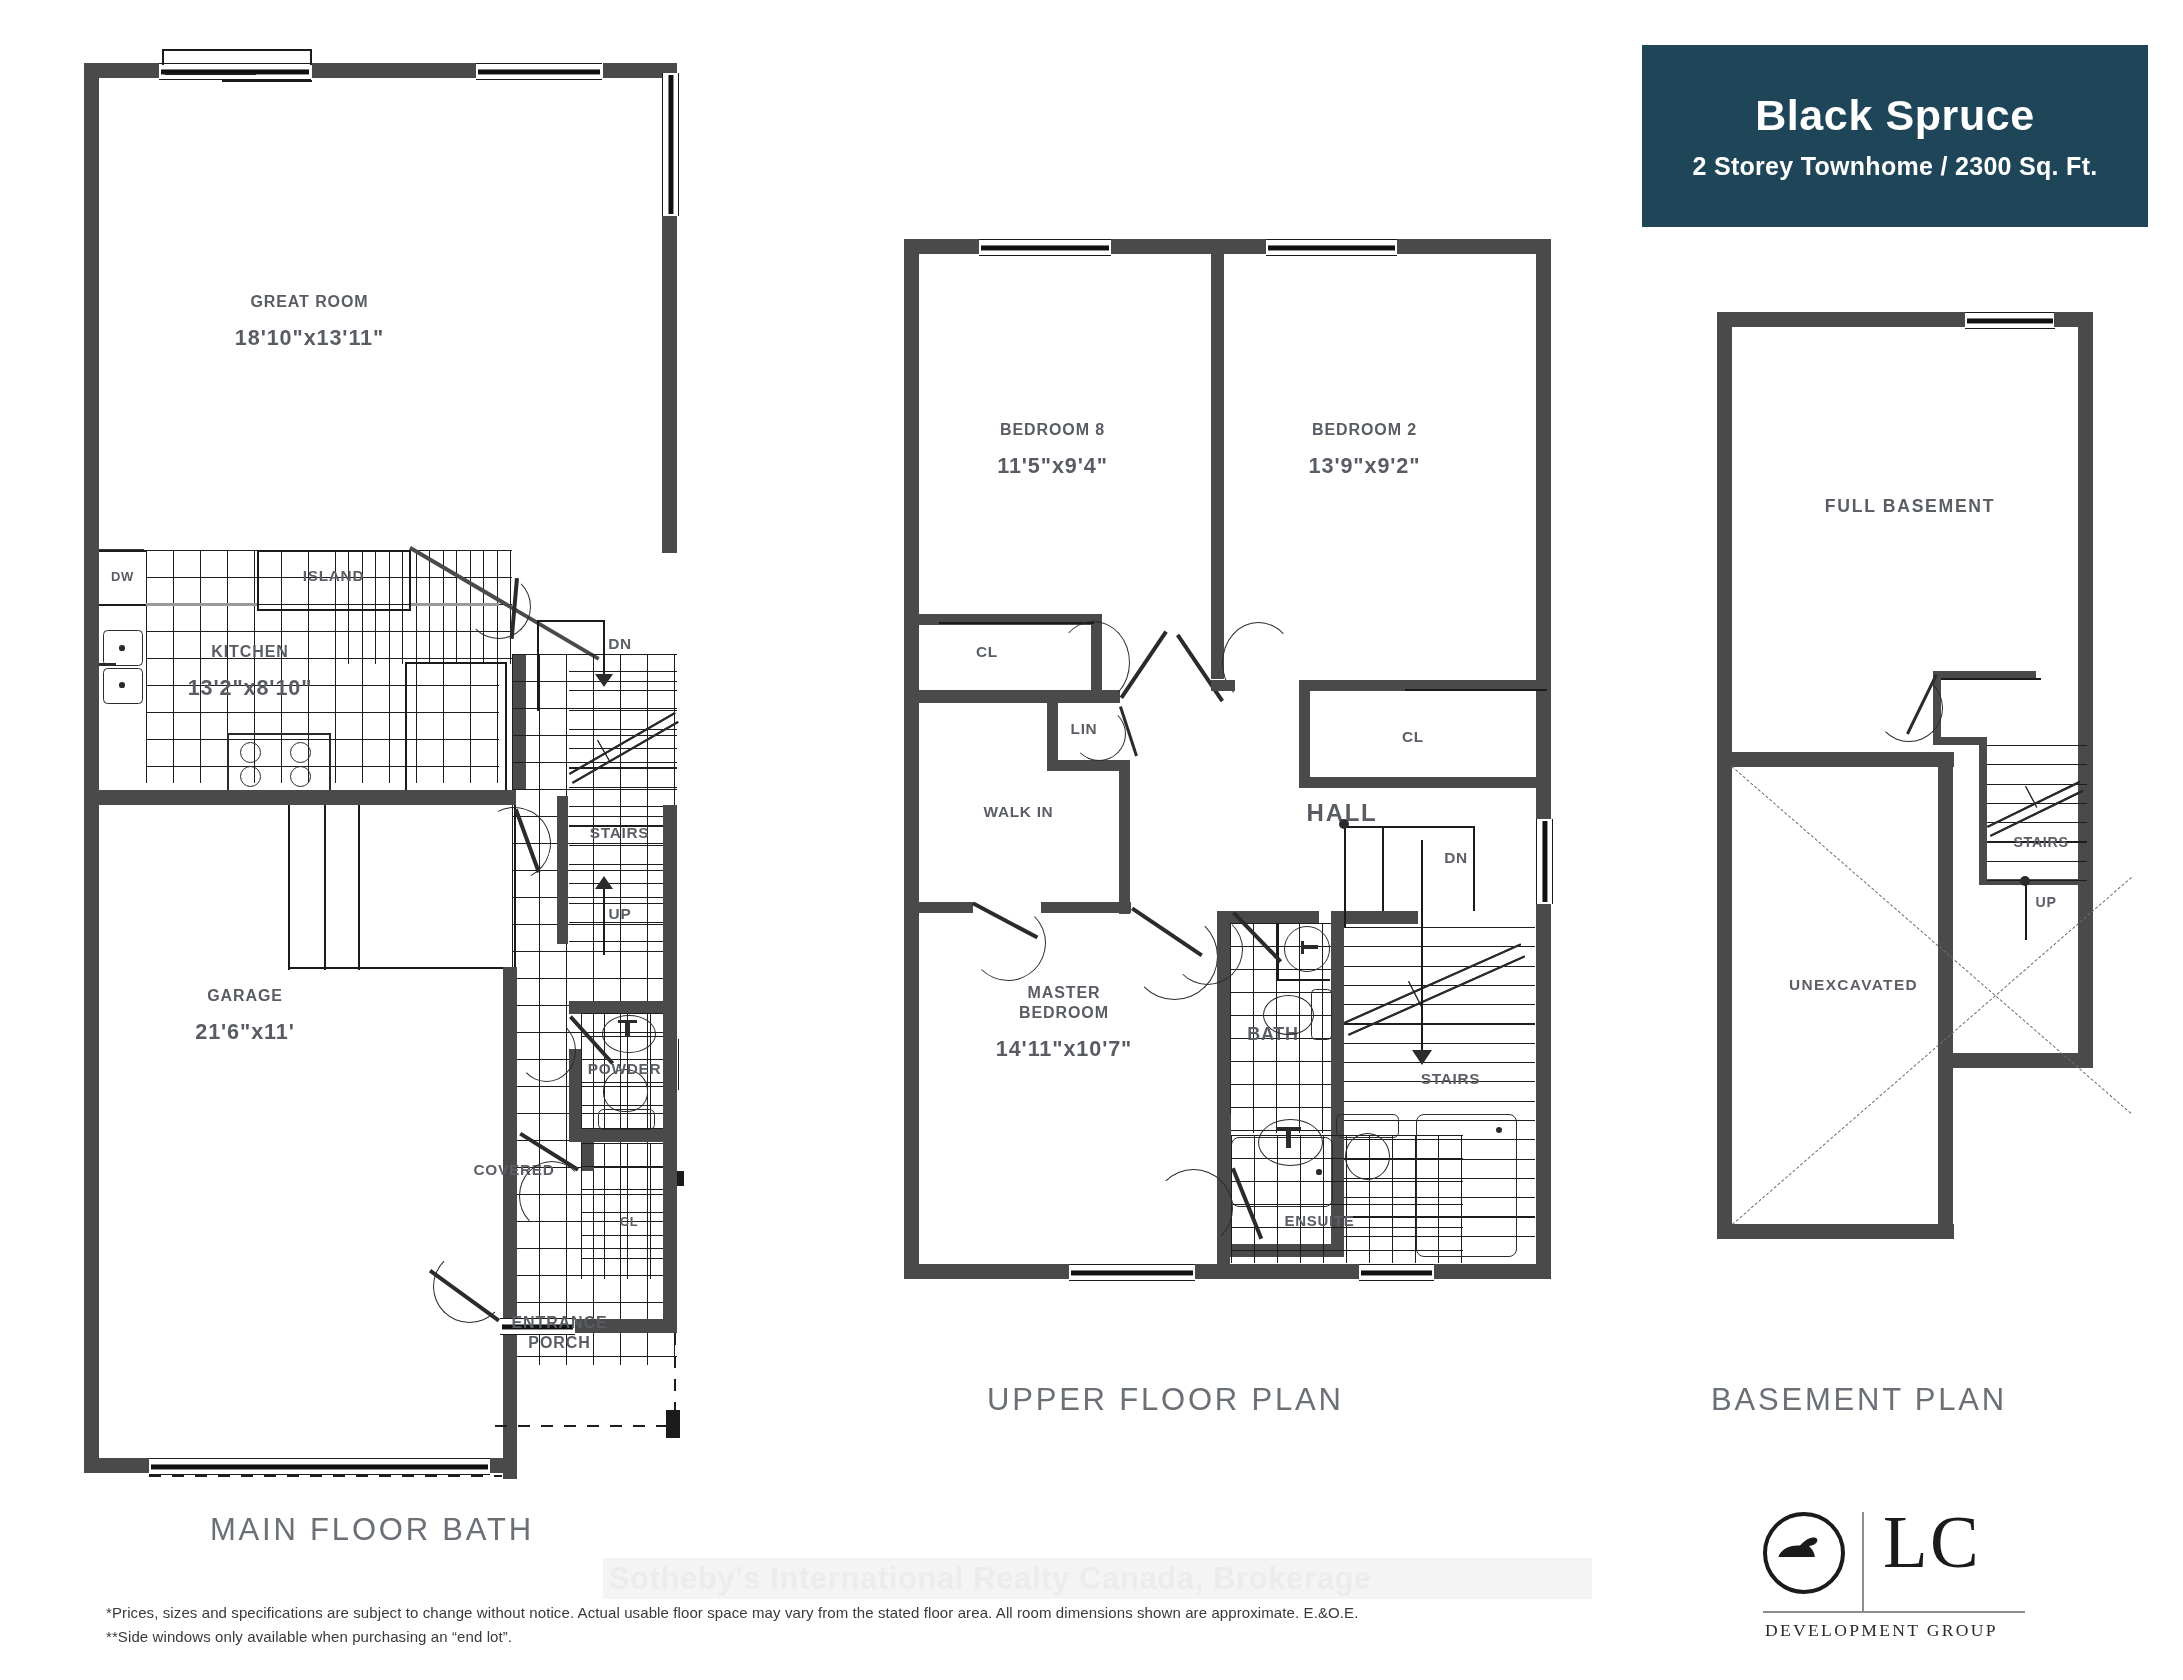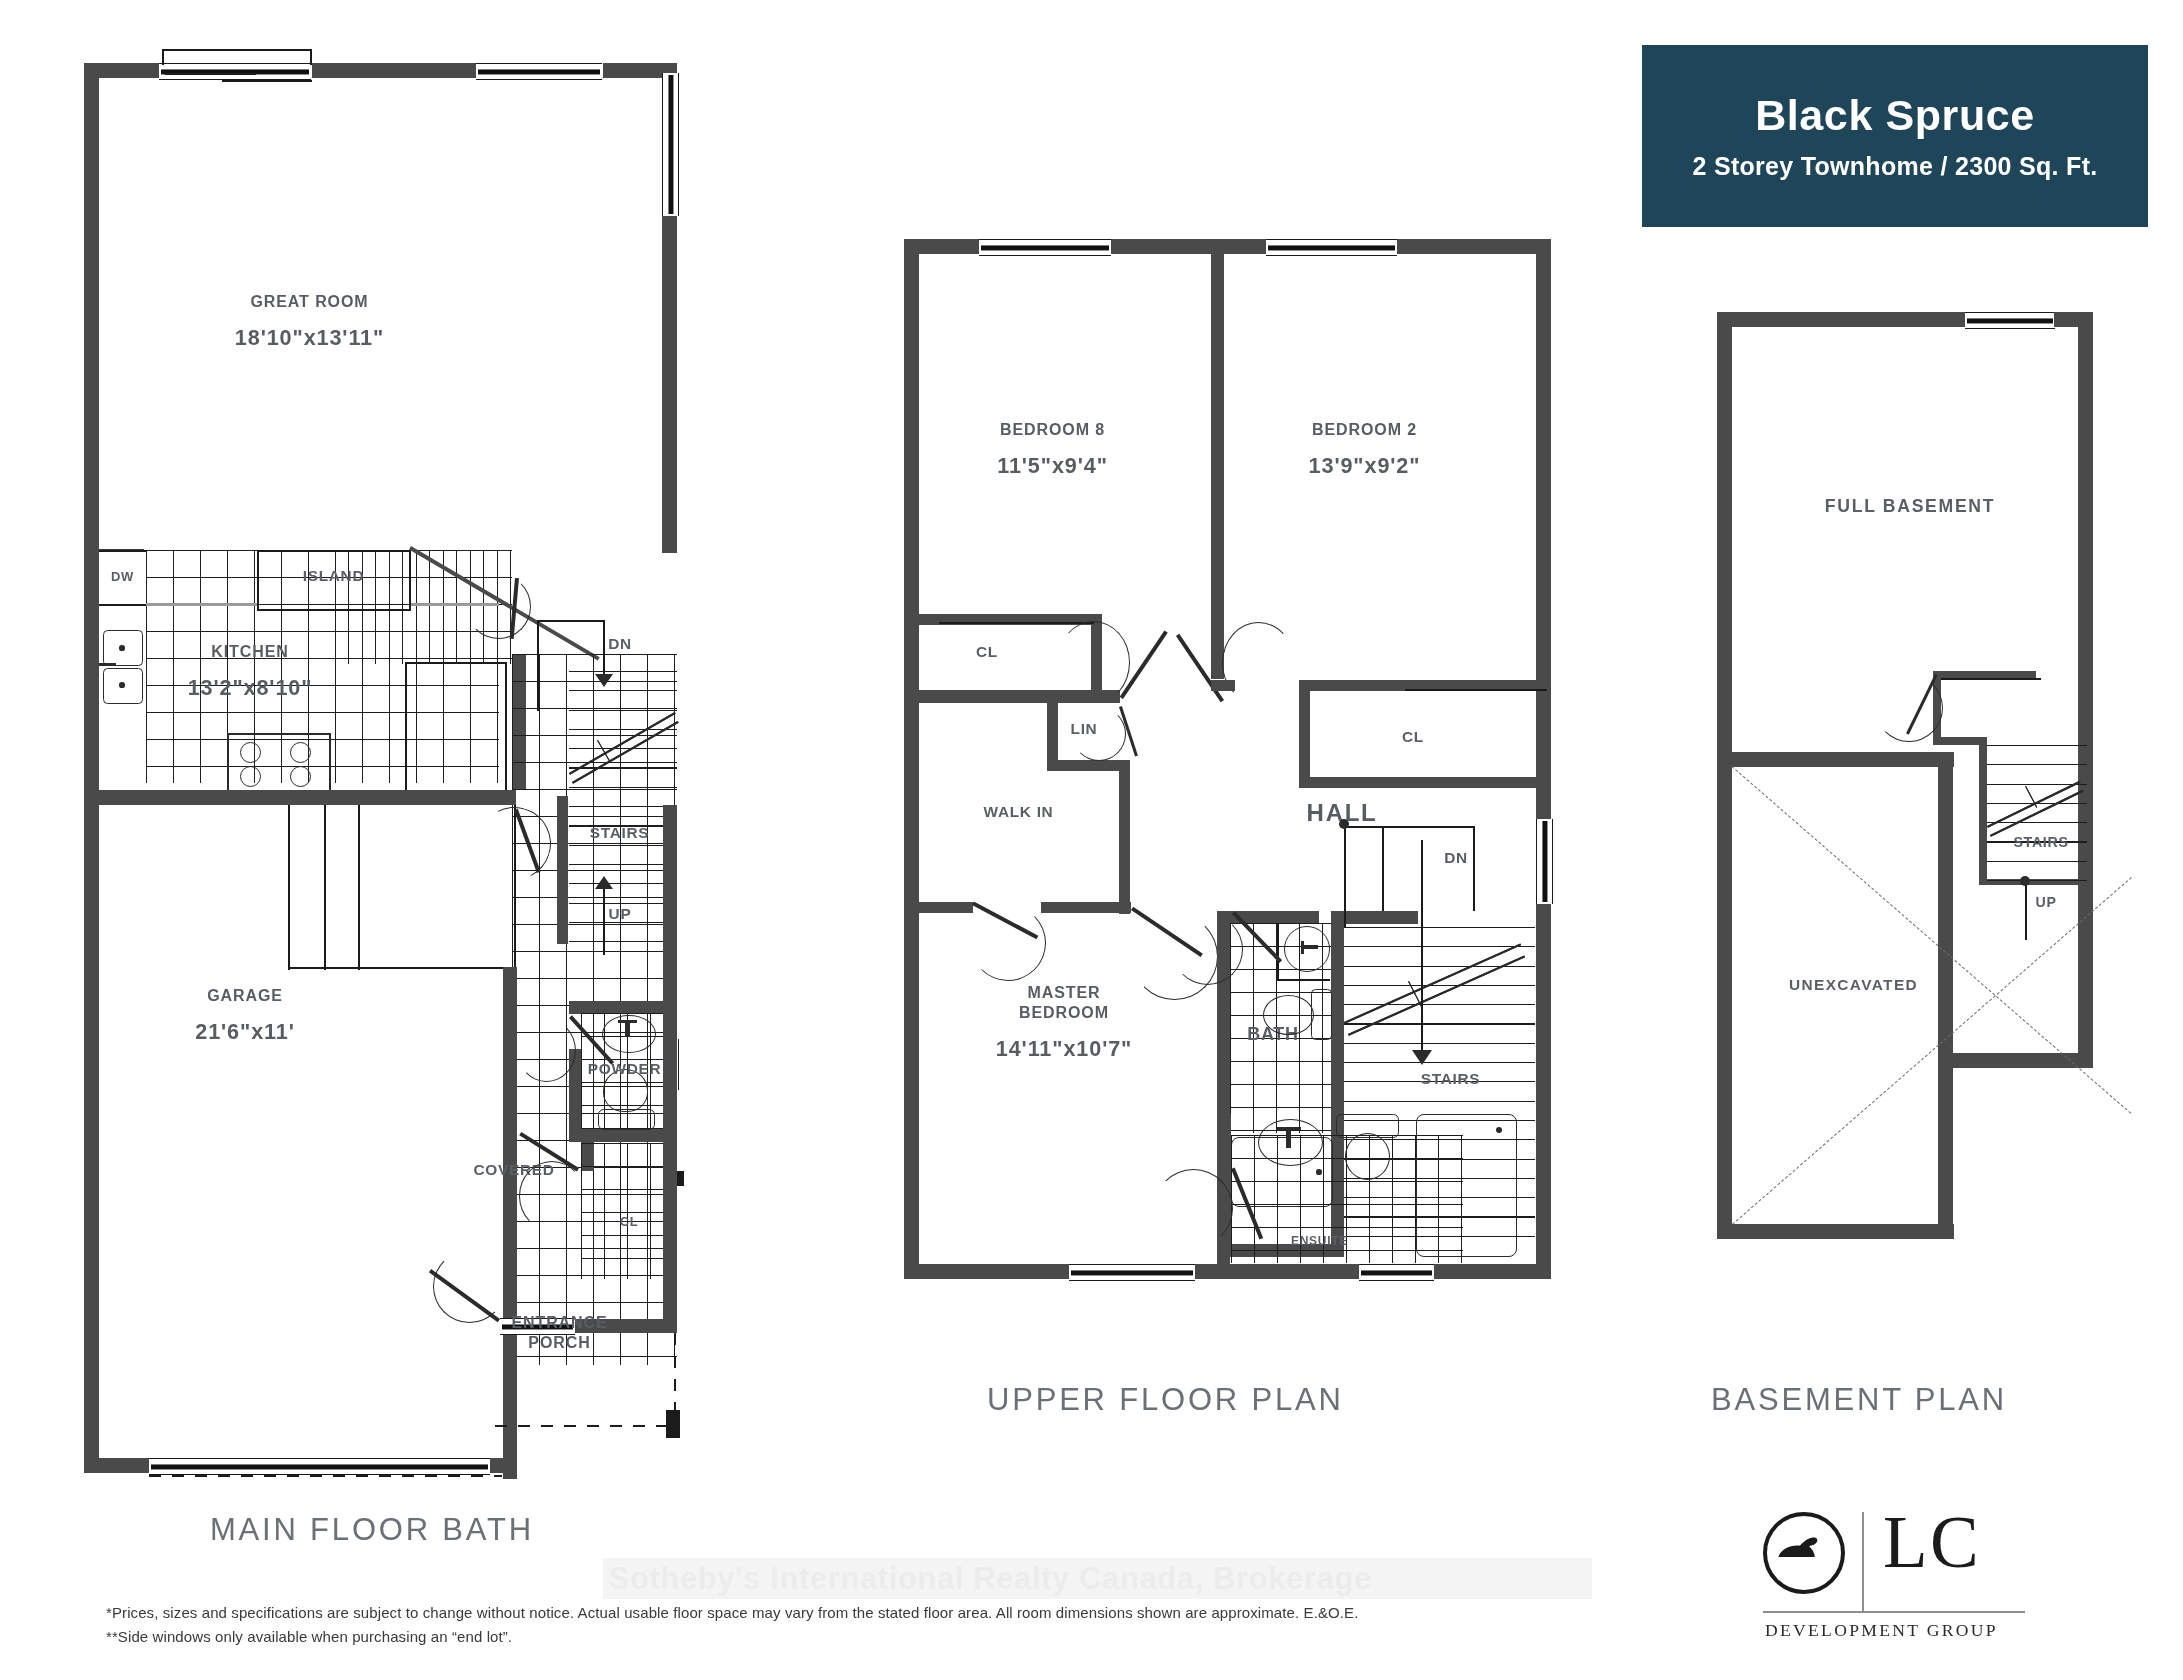--- a/index.html
+++ b/index.html
@@ -440,21 +440,21 @@
     </div>
 
     <div class="abs" style="left:199px;top:0px;width:99px;height:141px;">
       <div class="abs" style="left:0;top:0;width:99px;height:141px;border:1.7px solid #2b2b2b;border-radius:8px;"></div>
       <div class="abs" style="left:80px;top:12.5px;width:6.3px;height:6.3px;border-radius:50%;background:#2b2b2b;"></div>
     </div>
     <div class="wall" style="left:308px;top:0px;width:0;height:0;"></div>
 
     <div class="leaf" style="left:13.6px;top:55px;width:4px;height:76px;transform-origin:0 0;transform:rotate(-22deg);"></div>
     <div class="swing" style="left:-63px;top:55px;width:77px;height:77px;border-color:#2b2b2b #2b2b2b transparent transparent;"></div>
-    <div class="label small" style="left:17px;top:120px;width:171px;font-size:12px;">ENSUITE</div>
+    <div class="label small" style="left:17px;top:98px;width:171px;font-size:15px;">ENSUITE</div>
   </div>
 
   <div class="abs" style="left:1694px;top:0;width:489px;height:1478px;">
 
     <div class="wall" style="left:23px;top:312px;width:15px;height:927px;"></div>
     <div class="wall" style="left:384px;top:312px;width:15px;height:756px;"></div>
     <div class="wall" style="left:23px;top:312px;width:248px;height:15px;"></div>
     <div class="window" style="left:271px;top:312px;width:90px;height:15px;"></div>
     <div class="wall" style="left:360px;top:312px;width:39px;height:15px;"></div>
     <div class="wall" style="left:244px;top:1053px;width:155px;height:15px;"></div>

